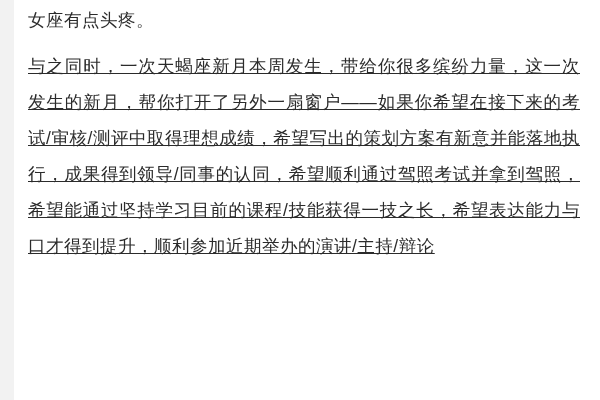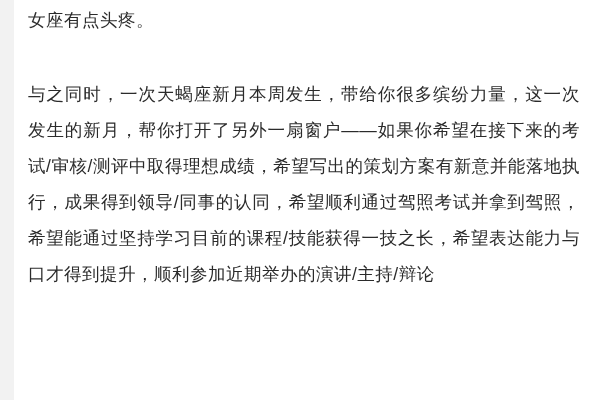--- a/index.html
+++ b/index.html
@@ -43,21 +43,22 @@
     color: #2b2b2b;
     letter-spacing: 0.5px;
     text-align: justify;
     margin: 0;
     word-break: break-all;
   }
   .para-first {
     margin-top: -34px;
   }
   .para-gap {
-    margin-top: 38px;
+    margin-top: 10px;
+    text-decoration: underline;
   }
   .clipped-top {
     position: absolute;
     left: 14px;
     top: 0;
     right: 0;
     height: 5px;
     background: #ffffff;
     z-index: 3;
   }

